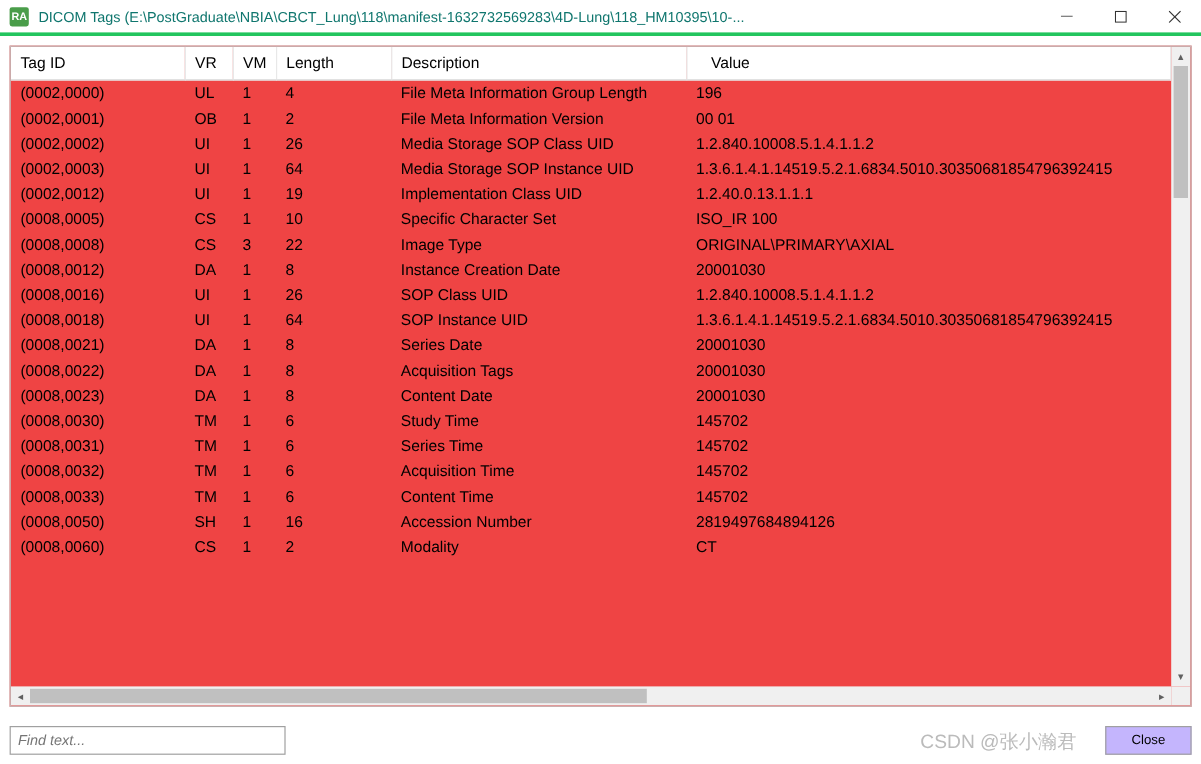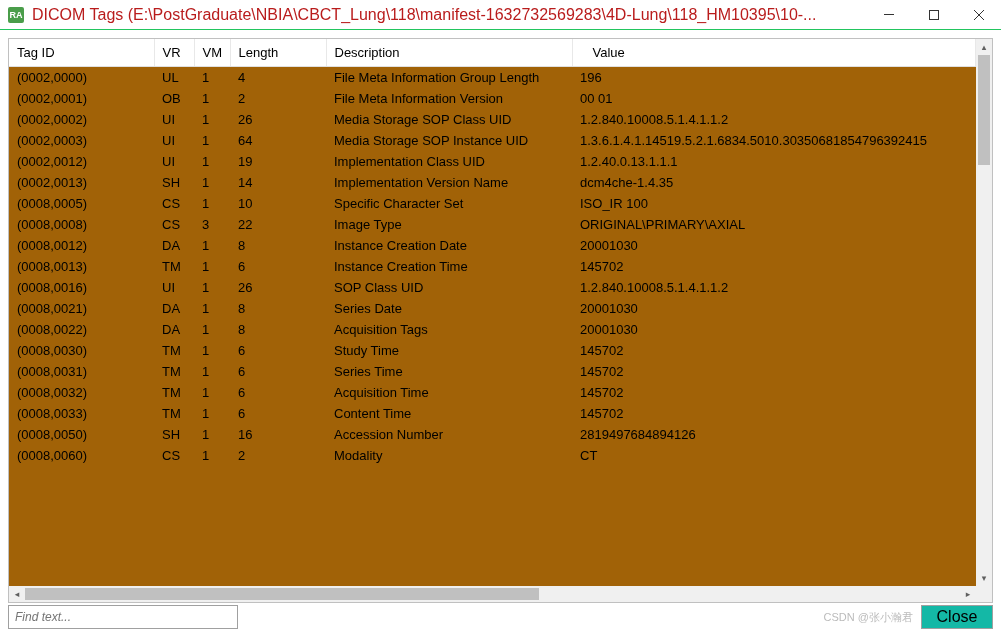--- a/index.html
+++ b/index.html
@@ -9,38 +9,38 @@
       background: #fff;
       width: 1001px;
       height: 637px;
       overflow: hidden;
     }
     .title-bar {
       height: 30px;
       background: #fff;
       display: flex;
       align-items: center;
-      border-bottom: 1px solid #22c55e;
+      border-bottom: 3px solid #22c55e;
     }
     .app-icon {
       width: 16px; height: 16px;
       background: #4a9d4a;
       margin: 0 8px;
       display: flex;
       align-items: center;
       justify-content: center;
       color: #fff;
       font-size: 9px;
       font-weight: bold;
       border-radius: 2px;
     }
     .title-text {
       flex: 1;
-      font-size: 16px;
-      color: #b91c1c;
+      font-size: 12px;
+      color: #0f766e;
       white-space: nowrap;
       overflow: hidden;
     }
     .window-controls {
       display: flex;
     }
     .win-btn {
       width: 45px;
       height: 30px;
       display: flex;
@@ -53,21 +53,21 @@
       padding: 8px;
       height: calc(100% - 30px);
       display: flex;
       flex-direction: column;
     }
     .table-wrap {
       border: 1px solid #c0c0c0;
       flex: 1;
       position: relative;
       overflow: hidden;
-      background: #a16207;
+      background: #ef4444;
       text-decoration: underline;
     }
     .scroll-area {
       position: absolute;
       top: 0; left: 0; right: 16px; bottom: 16px;
       overflow: hidden;
     }
     table {
       border-collapse: collapse;
       width: 100%;
@@ -149,45 +149,45 @@
       background: #c0c0c0;
     }
     .scroll-corner {
       position: absolute;
       right: 0; bottom: 0;
       width: 16px; height: 16px;
       background: #f0f0f0;
     }
     .bottom-bar {
       display: flex;
-      align-items: center;
-      padding-top: 2px;
+      align-items: flex-end;
+      padding-top: 16px;
       gap: 8px;
     }
     .find-input {
       width: 230px;
       height: 24px;
       border: 1px solid #a0a0a0;
       padding: 2px 6px;
       font-size: 12px;
       font-style: italic;
       color: #888;
     }
     .spacer { flex: 1; }
     .watermark {
       color: #bbb;
-      font-size: 11px;
-      margin-right: 0;
+      font-size: 16px;
+      margin-right: 16px;
     }
     .close-btn {
       width: 72px;
       height: 24px;
       border: 1px solid #a0a0a0;
-      background: #14b8a6;
-      font-size: 16px;
+      background: #c4b5fd;
+      font-size: 11px;
       text-align: center;
       line-height: 22px;
     }
   </style>
 </head>
 <body>
 
 <div class="title-bar">
   <div class="app-icon">RA</div>
   <div class="title-text">DICOM Tags (E:\PostGraduate\NBIA\CBCT_Lung\118\manifest-1632732569283\4D-Lung\118_HM10395\10-...</div>
@@ -260,28 +260,20 @@
             </tr>
             <tr>
               <td>(0002,0012)</td>
               <td>UI</td>
               <td>1</td>
               <td>19</td>
               <td>Implementation Class UID</td>
               <td>1.2.40.0.13.1.1.1</td>
             </tr>
             <tr>
-              <td>(0002,0013)</td>
-              <td>SH</td>
-              <td>1</td>
-              <td>14</td>
-              <td>Implementation Version Name</td>
-              <td>dcm4che-1.4.35</td>
-            </tr>
-            <tr>
               <td>(0008,0005)</td>
               <td>CS</td>
               <td>1</td>
               <td>10</td>
               <td>Specific Character Set</td>
               <td>ISO_IR 100</td>
             </tr>
             <tr>
               <td>(0008,0008)</td>
               <td>CS</td>
@@ -292,49 +284,57 @@
             </tr>
             <tr>
               <td>(0008,0012)</td>
               <td>DA</td>
               <td>1</td>
               <td>8</td>
               <td>Instance Creation Date</td>
               <td>20001030</td>
             </tr>
             <tr>
-              <td>(0008,0013)</td>
-              <td>TM</td>
-              <td>1</td>
-              <td>6</td>
-              <td>Instance Creation Time</td>
-              <td>145702</td>
-            </tr>
-            <tr>
               <td>(0008,0016)</td>
               <td>UI</td>
               <td>1</td>
               <td>26</td>
               <td>SOP Class UID</td>
               <td>1.2.840.10008.5.1.4.1.1.2</td>
             </tr>
             <tr>
+              <td>(0008,0018)</td>
+              <td>UI</td>
+              <td>1</td>
+              <td>64</td>
+              <td>SOP Instance UID</td>
+              <td>1.3.6.1.4.1.14519.5.2.1.6834.5010.30350681854796392415</td>
+            </tr>
+            <tr>
               <td>(0008,0021)</td>
               <td>DA</td>
               <td>1</td>
               <td>8</td>
               <td>Series Date</td>
               <td>20001030</td>
             </tr>
             <tr>
               <td>(0008,0022)</td>
               <td>DA</td>
               <td>1</td>
               <td>8</td>
               <td>Acquisition Tags</td>
+              <td>20001030</td>
+            </tr>
+            <tr>
+              <td>(0008,0023)</td>
+              <td>DA</td>
+              <td>1</td>
+              <td>8</td>
+              <td>Content Date</td>
               <td>20001030</td>
             </tr>
             <tr>
               <td>(0008,0030)</td>
               <td>TM</td>
               <td>1</td>
               <td>6</td>
               <td>Study Time</td>
               <td>145702</td>
             </tr>

